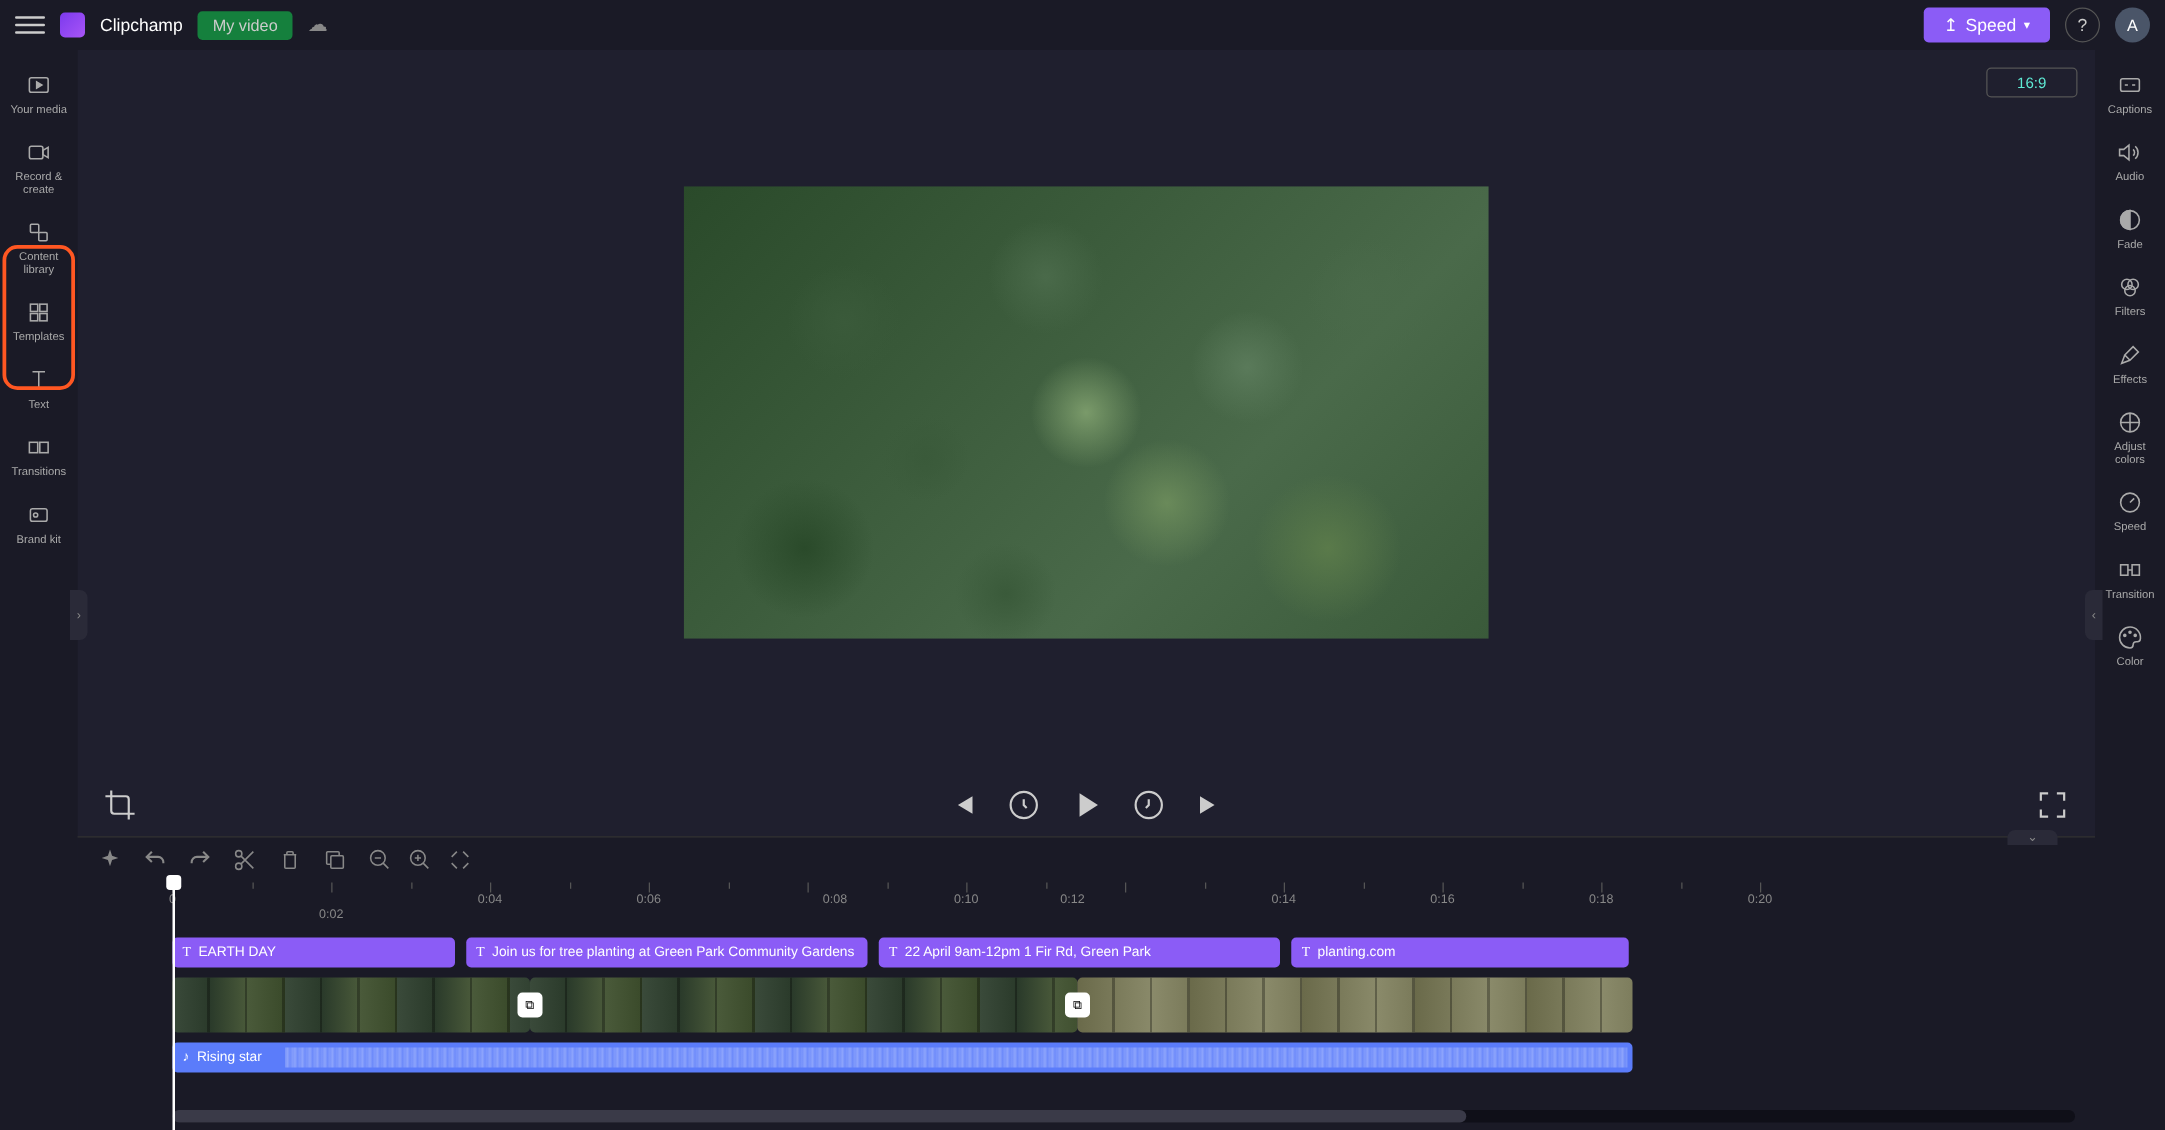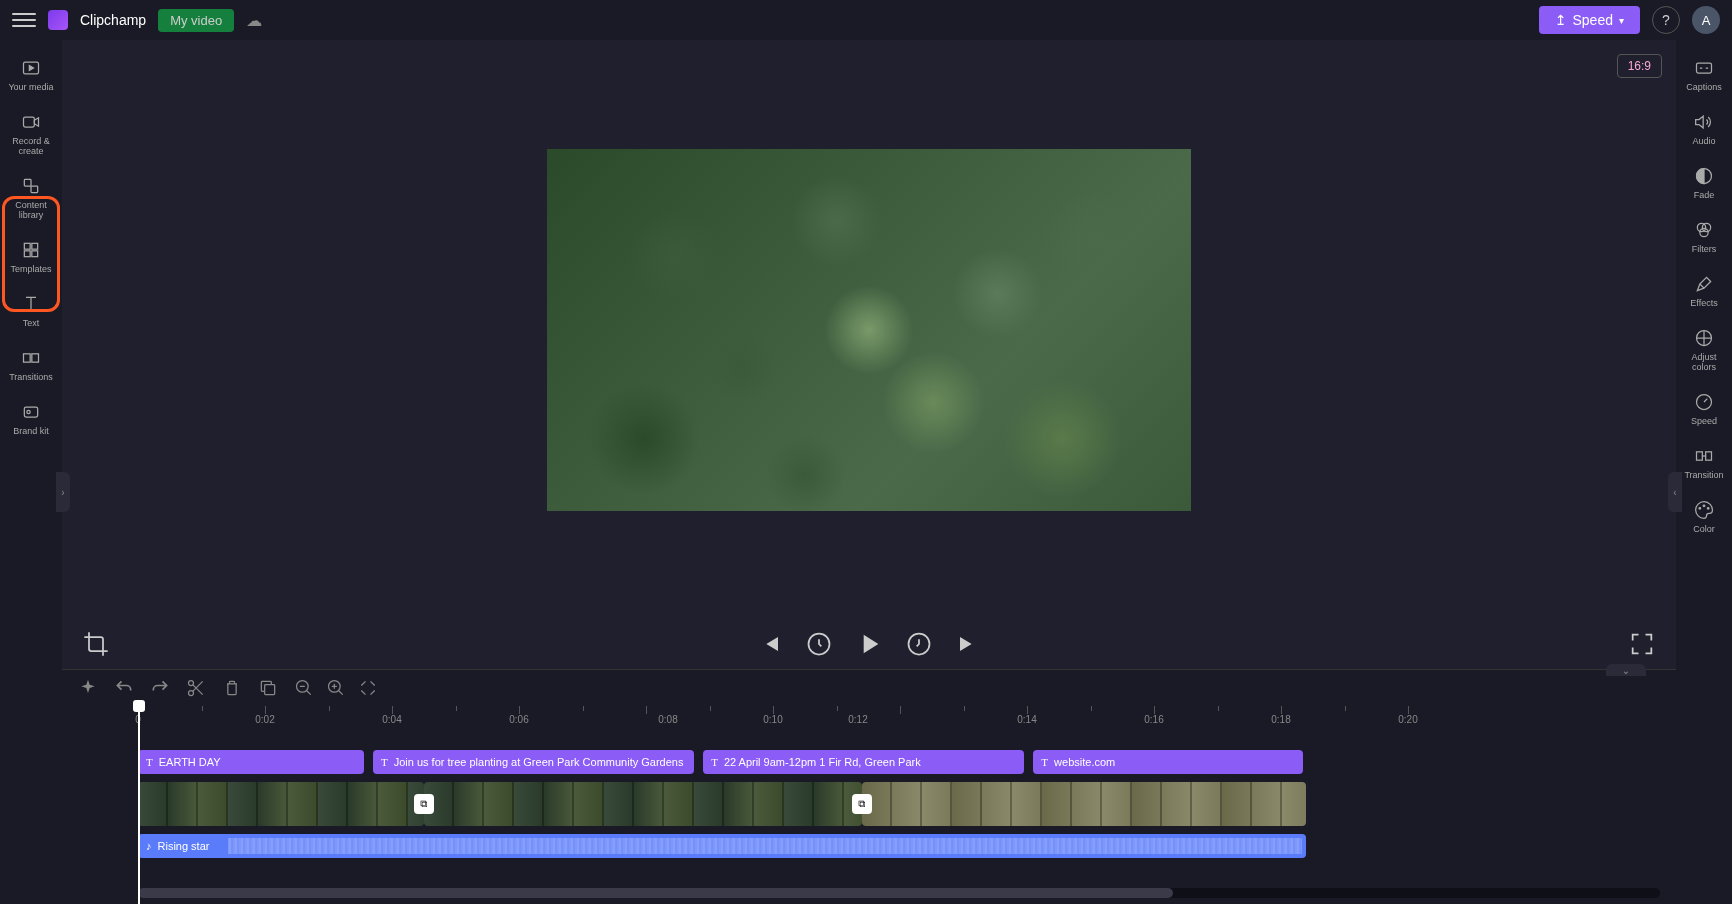--- a/index.html
+++ b/index.html
@@ -25,21 +25,21 @@
 
 .sidebar-left { width: 62px; background: #1a1a26; display: flex; flex-direction: column; align-items: center; padding-top: 10px; gap: 4px; position: relative; }
 .sidebar-item { width: 56px; display: flex; flex-direction: column; align-items: center; gap: 4px; padding: 8px 0; cursor: pointer; color: #aaa; font-size: 9px; text-align: center; border-radius: 6px; }
 .sidebar-item .icon { width: 20px; height: 20px; }
 .sidebar-highlight { position: absolute; border: 3px solid #ff5722; border-radius: 12px; pointer-events: none; }
 .expand-handle { position: absolute; right: -8px; top: 50%; width: 14px; height: 40px; background: #2a2a38; border-radius: 0 6px 6px 0; display: flex; align-items: center; justify-content: center; cursor: pointer; color: #888; font-size: 10px; }
 
 
 .center { flex: 1; display: flex; flex-direction: column; background: #1f1f2e; }
 .preview-area { flex: 1; display: flex; align-items: center; justify-content: center; position: relative; }
-.aspect-badge { position: absolute; top: 14px; right: 14px; border: 1px solid #555; padding: 4px 10px; border-radius: 4px; font-size: 12px; color: #f9a8d4; cursor: pointer; margin-left: 26px; }
+.aspect-badge { position: absolute; top: 14px; right: 14px; border: 1px solid #555; padding: 4px 24px; border-radius: 4px; font-size: 12px; color: #5eead4; cursor: pointer; margin-left: 26px; }
 .preview-frame { width: 644px; height: 362px; background: #2a4a2a; position: relative; overflow: hidden; }
 .forest { width: 100%; height: 100%; background: 
   radial-gradient(circle at 20% 30%, #3a5a3a 0%, transparent 8%),
   radial-gradient(circle at 45% 20%, #4a6a4a 0%, transparent 10%),
   radial-gradient(circle at 70% 40%, #5a7a5a 0%, transparent 9%),
   radial-gradient(circle at 30% 60%, #3a5a3a 0%, transparent 7%),
   radial-gradient(circle at 60% 70%, #6a8a5a 0%, transparent 11%),
   radial-gradient(circle at 85% 25%, #4a6a4a 0%, transparent 8%),
   radial-gradient(circle at 15% 80%, #2a4a2a 0%, transparent 9%),
   radial-gradient(circle at 50% 50%, #7a9a6a 0%, transparent 12%),
@@ -278,21 +278,21 @@
             </div>
         </div>
       </div>
 
       <div style="position:relative">
         <div class="ruler" id="ruler">
             <div class="ruler-tick" style="left: 0px;"></div>
             <div class="ruler-label" style="left: 0px;">0</div>
             <div class="ruler-tick" style="left: 63.5px; height: 5px;"></div>
             <div class="ruler-tick" style="left: 127px;"></div>
-            <div class="ruler-label" style="left: 127px;">0:02</div>
+            <div class="ruler-label" style="left: 127px; margin-top: 12px;">0:02</div>
             <div class="ruler-tick" style="left: 190.5px; height: 5px;"></div>
             <div class="ruler-tick" style="left: 254px;"></div>
             <div class="ruler-label" style="left: 254px;">0:04</div>
             <div class="ruler-tick" style="left: 317.5px; height: 5px;"></div>
             <div class="ruler-tick" style="left: 381px;"></div>
             <div class="ruler-label" style="left: 381px;">0:06</div>
             <div class="ruler-tick" style="left: 444.5px; height: 5px;"></div>
             <div class="ruler-tick" style="left: 508px;"></div>
             <div class="ruler-label" style="left: 530px;">0:08</div>
             <div class="ruler-tick" style="left: 571.5px; height: 5px;"></div>
@@ -324,21 +324,21 @@
               <div class="text-clip" style="left: 234.95px; width: 320.85px;">
                 <span style="font-family:serif">T</span>
                 <span>Join us for tree planting at Green Park Community Gardens</span>
               </div>
               <div class="text-clip" style="left: 565.15px; width: 320.85px;">
                 <span style="font-family:serif">T</span>
                 <span>22 April 9am-12pm 1 Fir Rd, Green Park</span>
               </div>
               <div class="text-clip" style="left: 895.35px; width: 270.05px;">
                 <span style="font-family:serif">T</span>
-                <span>website.com</span>
+                <span>planting.com</span>
               </div>
             </div>
           <div class="video-track" id="video-track">
               <div class="video-clip" style="left: 0px; width: 285.75px;"></div>
               <div class="video-clip" style="left: 285.75px; width: 438.15px;"></div>
               <div class="video-clip" style="left: 723.9px; width: 444.5px; background: repeating-linear-gradient(90deg, rgb(106, 106, 74) 0px, rgb(122, 122, 90) 30px, rgb(138, 138, 106) 60px, rgb(122, 122, 90) 90px);"></div>
               <div class="trans-badge" style="left: 285.75px;">⧉</div>
               <div class="trans-badge" style="left: 723.9px;">⧉</div>
             </div>
           <div class="audio-track" id="audio-track">

